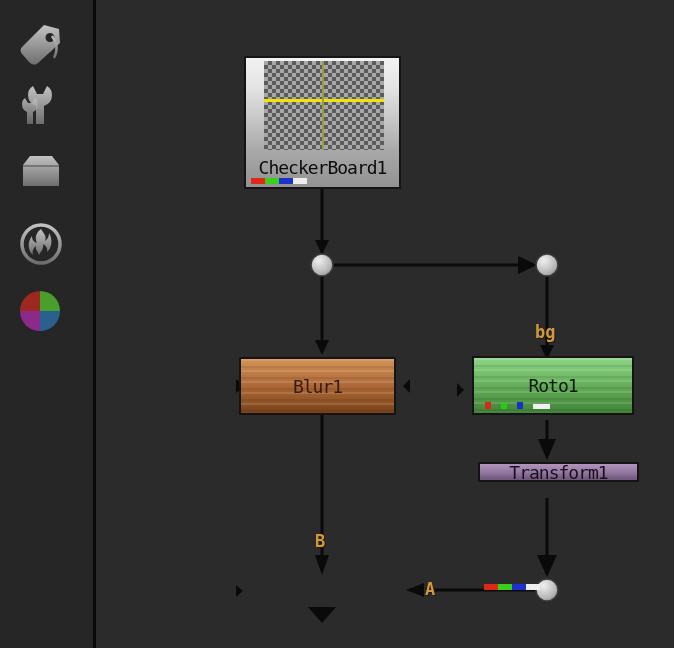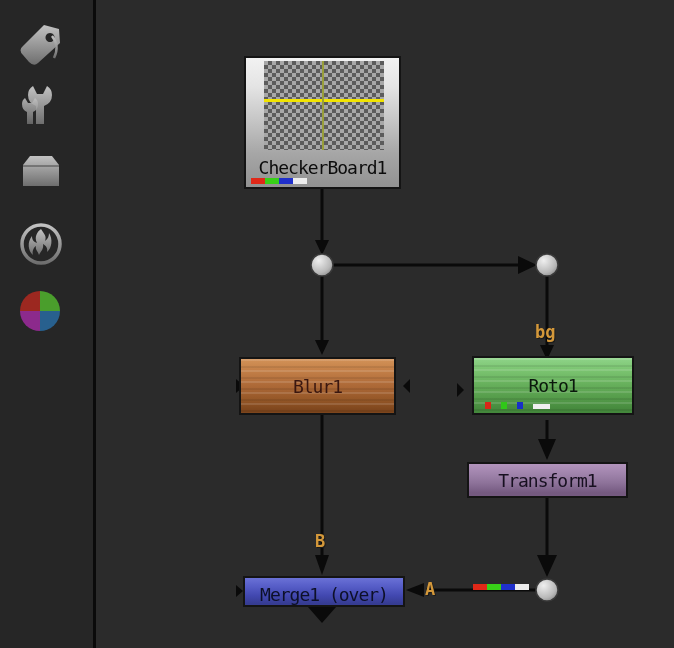--- a/index.html
+++ b/index.html
@@ -59,21 +59,21 @@
       linear-gradient(180deg,#8fd489 0%,#7cc572 20%,#69b25e 45%,#579e4c 70%,#44883c 95%);
     display:flex;flex-direction:column;justify-content:center;
     font-size:18px;color:#0a180c;margin-left:8px;
   }
   .roto-chips{position:absolute;left:11px;top:44px;z-index:3;display:flex;align-items:flex-start;}
   .dotchip{width:6px;height:7px;display:block;margin-right:10px;}
   .dotchip.red{background:#d82818;} .dotchip.green{background:#30c818;} .dotchip.blue{background:#1830c8;}
   .underchip{width:17px;height:5px;background:#f0f0f0;display:block;margin-top:2px;}
   
   .node-transform{
-    left:371px;top:462px;width:161px;height:36px;
+    left:382px;top:462px;width:161px;height:20px;
     background:linear-gradient(180deg,#b293bc 0%,#a084ac 30%,#8d7299 60%,#755a80 90%);
     display:flex;align-items:center;justify-content:center;
     font-size:18px;color:#171020;
   }
   .tf-chips{position:absolute;left:4px;bottom:2px;display:flex;}
   
   .node-merge{
     left:147px;top:576px;width:162px;height:31px;
     background:linear-gradient(180deg,#6a71d6 0%,#575ec8 30%,#4248b0 65%,#363c92 95%);
     display:flex;align-items:flex-end;justify-content:center;
@@ -225,21 +225,18 @@
     <div class="node node-transform">
       <span class="nlabel">Transform1</span>
       <span class="chips tf-chips">
         <span class="chip red"></span>
         <span class="chip green"></span>
         <span class="chip blue"></span>
         <span class="chip white"></span>
       </span>
     </div>
 
-    <div class="node node-merge">
-      <span class="nlabel">Merge1 (over)</span>
-    </div>
 
     <span class="wire-label lbl-bg">bg</span>
     <span class="wire-label lbl-b">B</span>
     <span class="wire-label lbl-a">A</span>
   </div>
 </div>
 
 </body></html>

